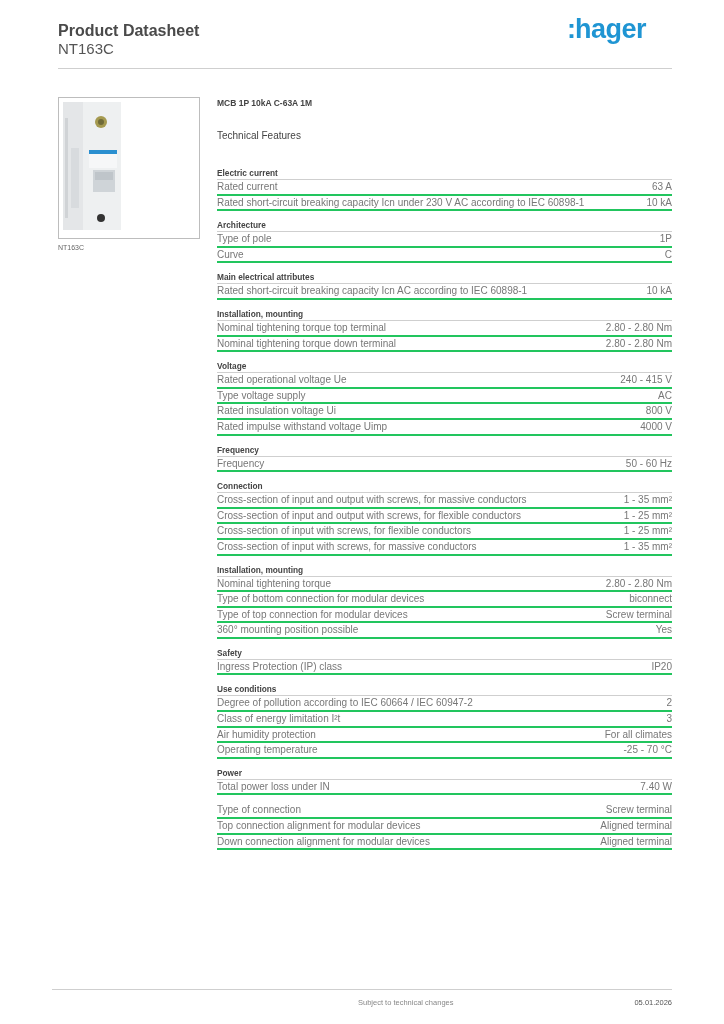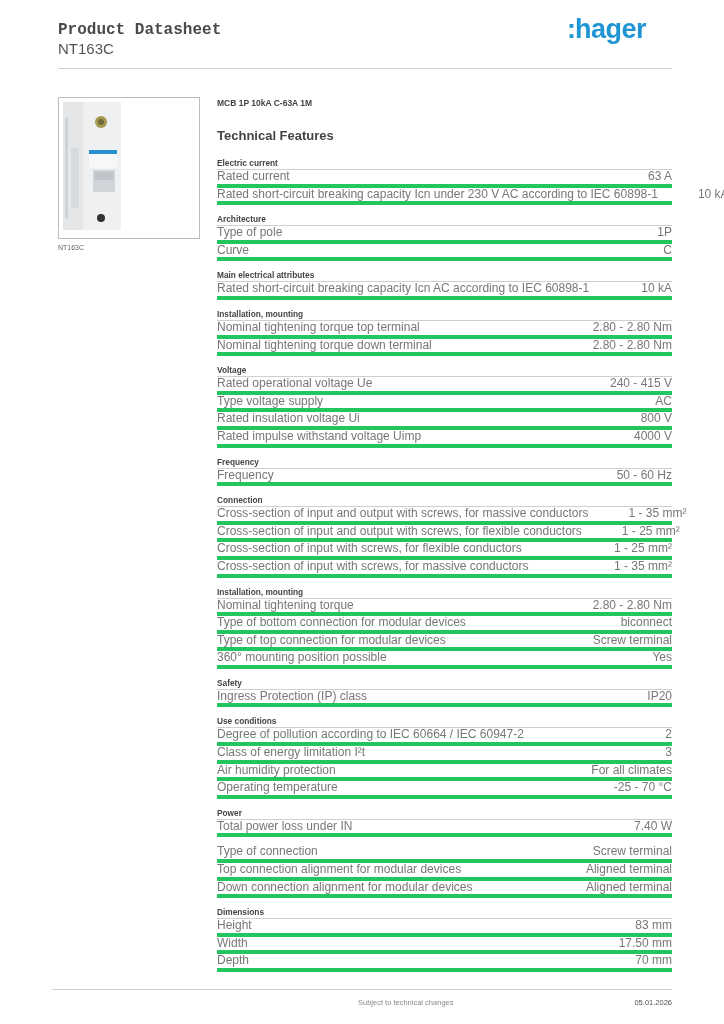--- a/index.html
+++ b/index.html
@@ -1,37 +1,37 @@
 <!DOCTYPE html>
 <html><head>
 <meta charset="utf-8">
 <style>
   html, body { margin: 0; padding: 0; background: #ffffff; }
   body { width: 724px; height: 1024px; position: relative; overflow: hidden;
          font-family: "Liberation Sans", sans-serif; color: #555; }
   .header { position: absolute; left: 58px; top: 21px; }
-  .doc-title { font-size: 16px; font-weight: bold; color: #4a4a4a; line-height: 19px; font-family: Liberation Mono, monospace; }
+  .doc-title { font-size: 16px; font-weight: bold; color: #4a4a4a; line-height: 19px; }
   .doc-sub { font-size: 15px; color: #555; line-height: 17px; }
   .logo { position: absolute; left: 567px; top: 14px; font-size: 27px; font-weight: bold;
           color: #1f95d3; letter-spacing: -0.5px; }
   .logo .dots { letter-spacing: -1px; }
   .top-rule { position: absolute; left: 58px; top: 68px; width: 614px; height: 1px; background: #cfcfcf; }
 
   .image-box { position: absolute; left: 58px; top: 97px; width: 142px; height: 142px;
                border: 1px solid #bdbdbd; box-sizing: border-box; background: #fff; }
   .image-caption { position: absolute; left: 58px; top: 244px; font-size: 7px; color: #666; }
 
   .content { position: absolute; left: 217px; top: 97px; width: 455px; }
   .product-name { font-size: 8.5px; font-weight: bold; color: #444; height: 12px; line-height: 12px; }
-  .tech-title { font-size: 13px; font-weight: bold; color: #444; margin-top: 21px; height: 12px; line-height: 12px; margin-bottom: 15px; }
+  .tech-title { font-size: 10px; font-weight: normal; color: #444; margin-top: 21px; height: 12px; line-height: 12px; margin-bottom: 25px; }
   .section { margin-bottom: 8px; }
   .section-title { font-size: 8.3px; font-weight: bold; color: #444; height: 12px; line-height: 12px;
                    border-bottom: 1px solid #cfcfcf; }
-  .row { display: flex; justify-content: space-between; font-size: 12px; color: #777;
-         height: 13.6px; line-height: 13.6px; border-bottom: 4px solid #22c55e; gap: 40px; }
+  .row { display: flex; justify-content: space-between; font-size: 10px; color: #777;
+         height: 13.6px; line-height: 13.6px; border-bottom: 2px solid #22c55e; gap: 40px; }
   .row .lbl { white-space: nowrap; }
   .row .val { white-space: nowrap; text-align: right; }
 
   .bottom-rule { position: absolute; left: 52px; top: 989px; width: 620px; height: 1px; background: #cfcfcf; }
   .footer-left { position: absolute; left: 58px; top: 1048px; font-size: 7.5px; font-weight: bold; color: #555; }
   .footer-center { position: absolute; left: 316px; top: 998px; font-size: 7.5px; color: #888; padding-left: 42px; }
   .footer-right { position: absolute; right: 52px; top: 998px; font-size: 7.5px; font-weight: normal; color: #555; }
 </style>
 </head>
 <body>
@@ -208,34 +208,19 @@
         </div>
         <div class="row">
           <span class="lbl">Top connection alignment for modular devices</span>
           <span class="val">Aligned terminal</span>
         </div>
         <div class="row">
           <span class="lbl">Down connection alignment for modular devices</span>
           <span class="val">Aligned terminal</span>
         </div>
       </div>
-      <div class="section">
-        <div class="section-title">Dimensions</div>
-        <div class="row">
-          <span class="lbl">Height</span>
-          <span class="val">83 mm</span>
-        </div>
-        <div class="row">
-          <span class="lbl">Width</span>
-          <span class="val">17.50 mm</span>
-        </div>
-        <div class="row">
-          <span class="lbl">Depth</span>
-          <span class="val">70 mm</span>
-        </div>
-      </div>
     </div>
 </div>
 
 <div class="bottom-rule"></div>
 <div class="footer-left">hager.com/nz</div>
 <div class="footer-center">Subject to technical changes</div>
 <div class="footer-right">05.01.2026</div>
 
 </body></html>

